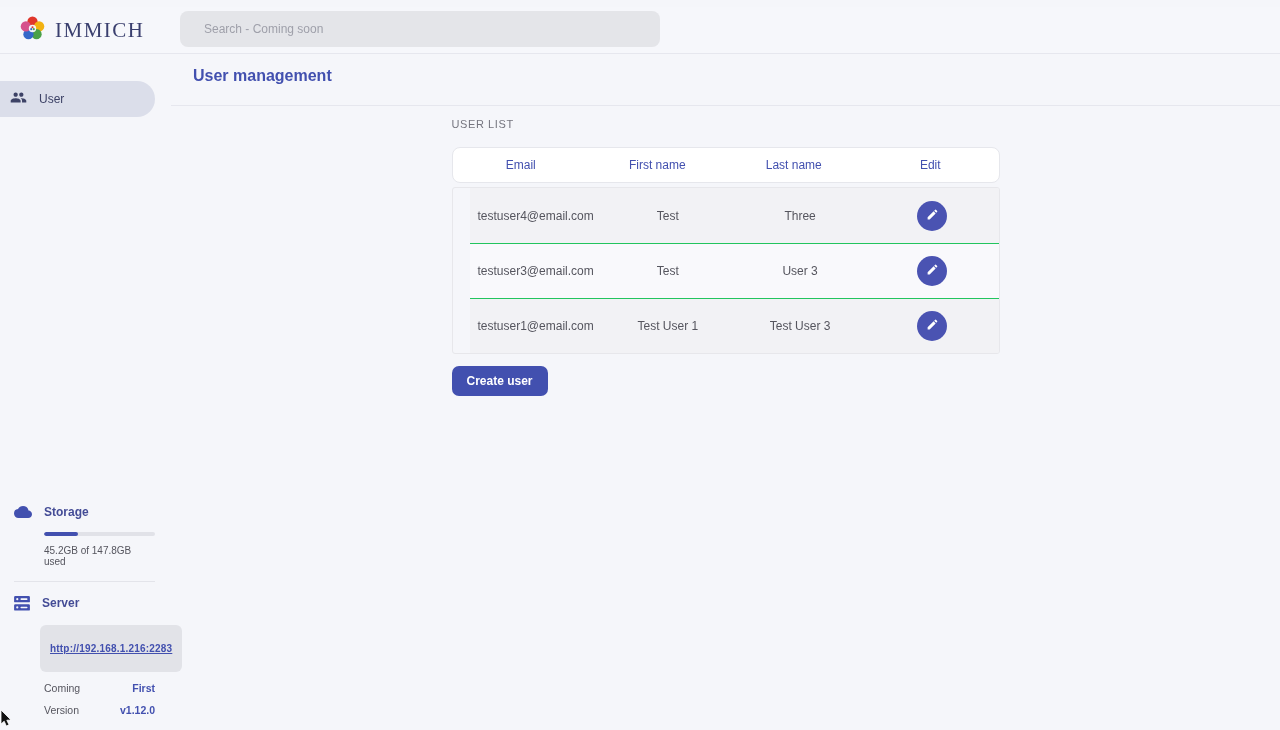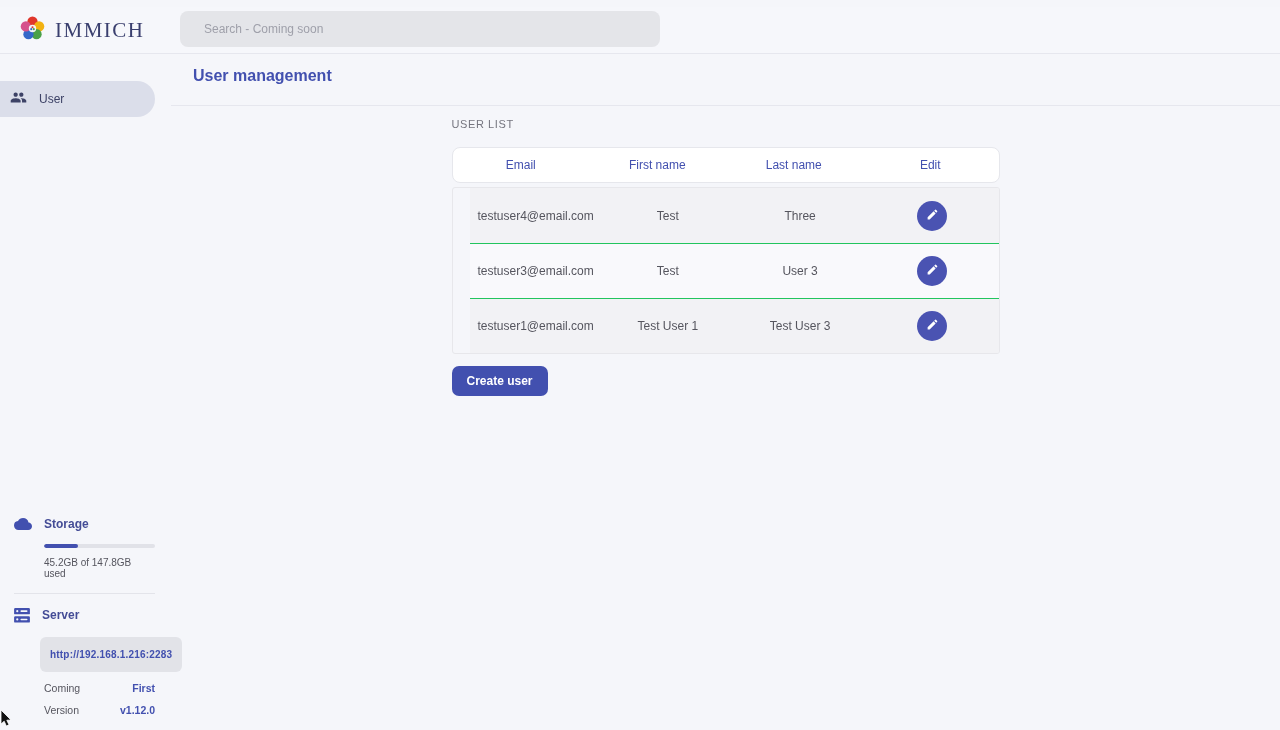--- a/index.html
+++ b/index.html
@@ -55,22 +55,22 @@
   .panel-head { display:flex; align-items:flex-start; gap:12px; }
   .panel-title { font-size:12px; font-weight:bold; color:#444c96; }
   .progress-track {
     margin:9px 0 0 30px; height:4px; background:#e1e2e8; border-radius:2px; overflow:hidden;
   }
   .progress-fill { height:100%; background:#4250af; border-radius:2px; }
   .usage-text { margin:9px 0 0 30px; font-size:10px; color:#55555e; }
   .side-divider { border:none; border-top:1px solid #e3e4ea; margin:14px 0; }
   .server-url {
     margin:10px 17px 0 26px; background:#e2e3e8; border-radius:6px;
-    padding:12px 10px; display:inline-block;
-    font-size:10px; font-weight:bold; color:#4250af; letter-spacing:0.2px;
+    padding:18px 10px; display:inline-block;
+    font-size:10px; font-weight:bold; color:#4250af; letter-spacing:0.2px;text-decoration:underline;
   }
   .kv-row {
     margin:10px 0 0 30px; display:flex; justify-content:space-between; align-items:center;
   }
   .kv-label { font-size:10.5px; color:#55555e; }
   .kv-value { font-size:10.5px; font-weight:bold; color:#4250af; }
 
   
   .main { position:absolute; top:47px; left:171px; right:0; bottom:0; }
   .page-header { height:59px; border-bottom:1px solid #e6e7ee; display:flex; align-items:center; }

